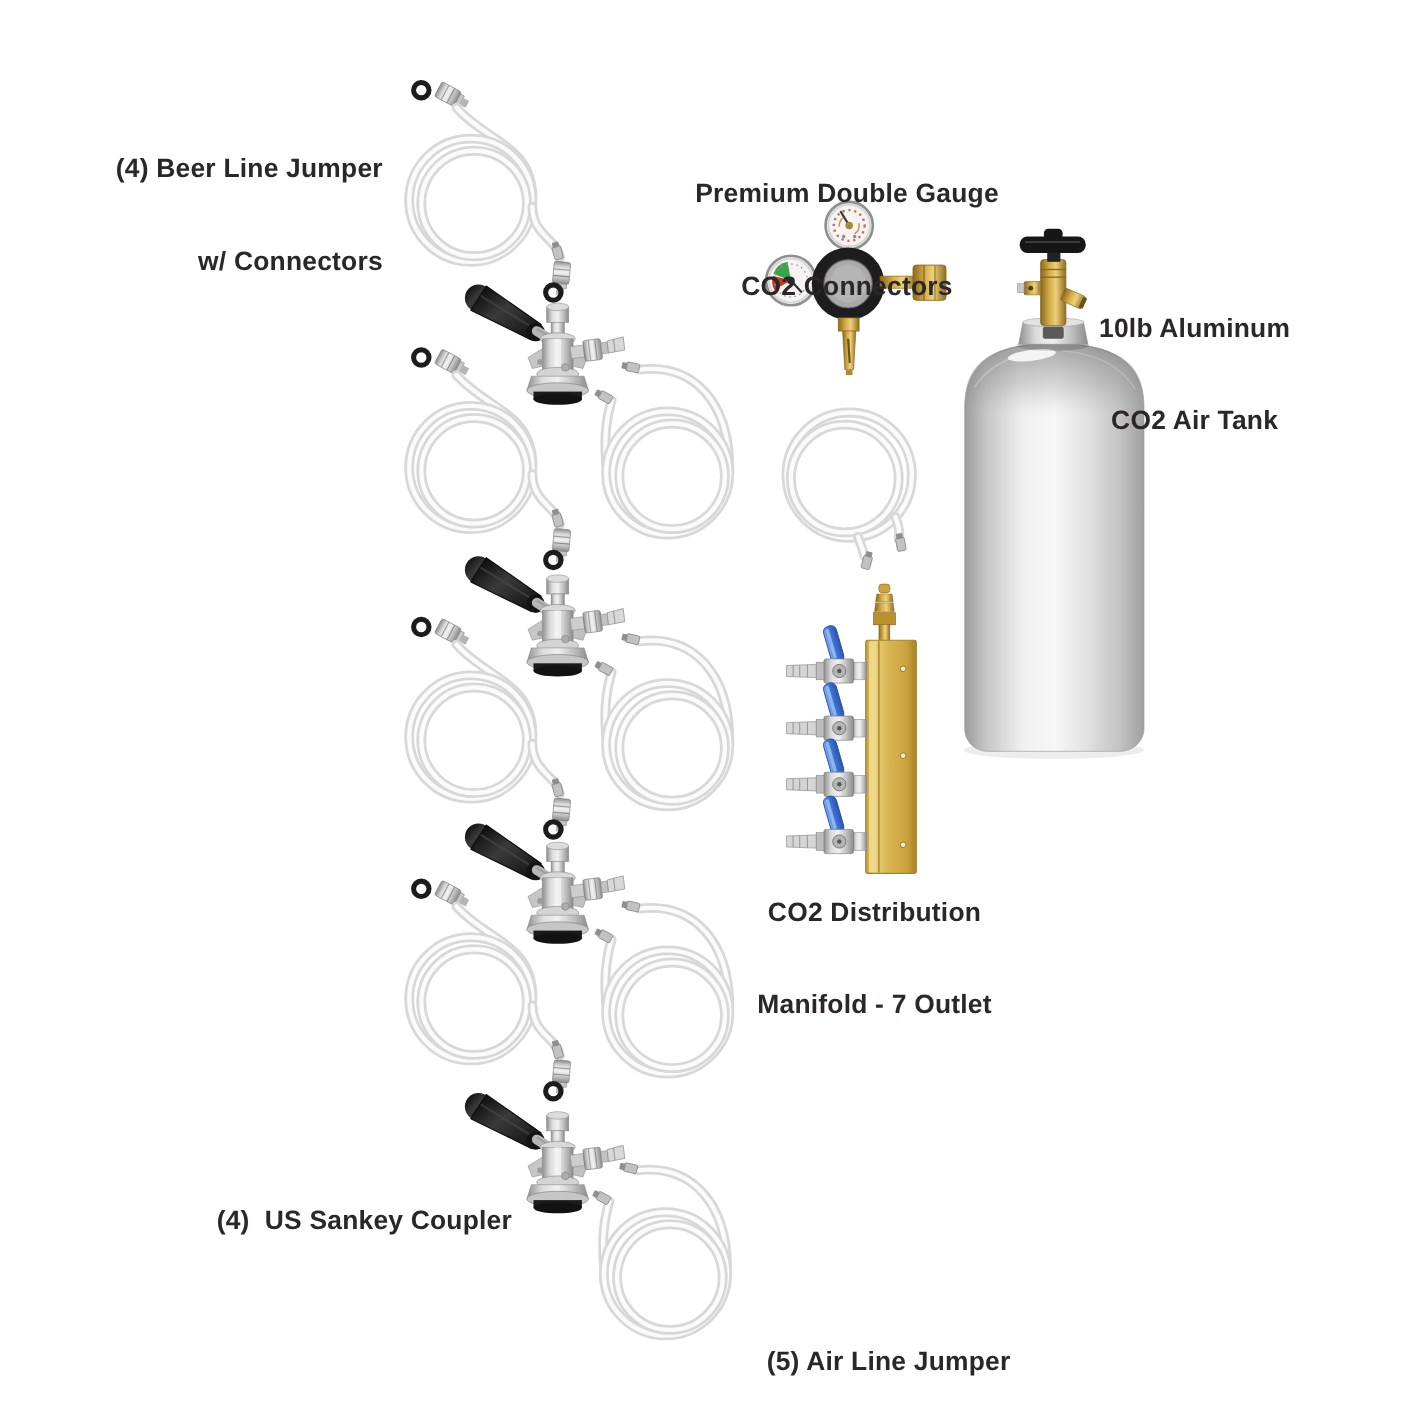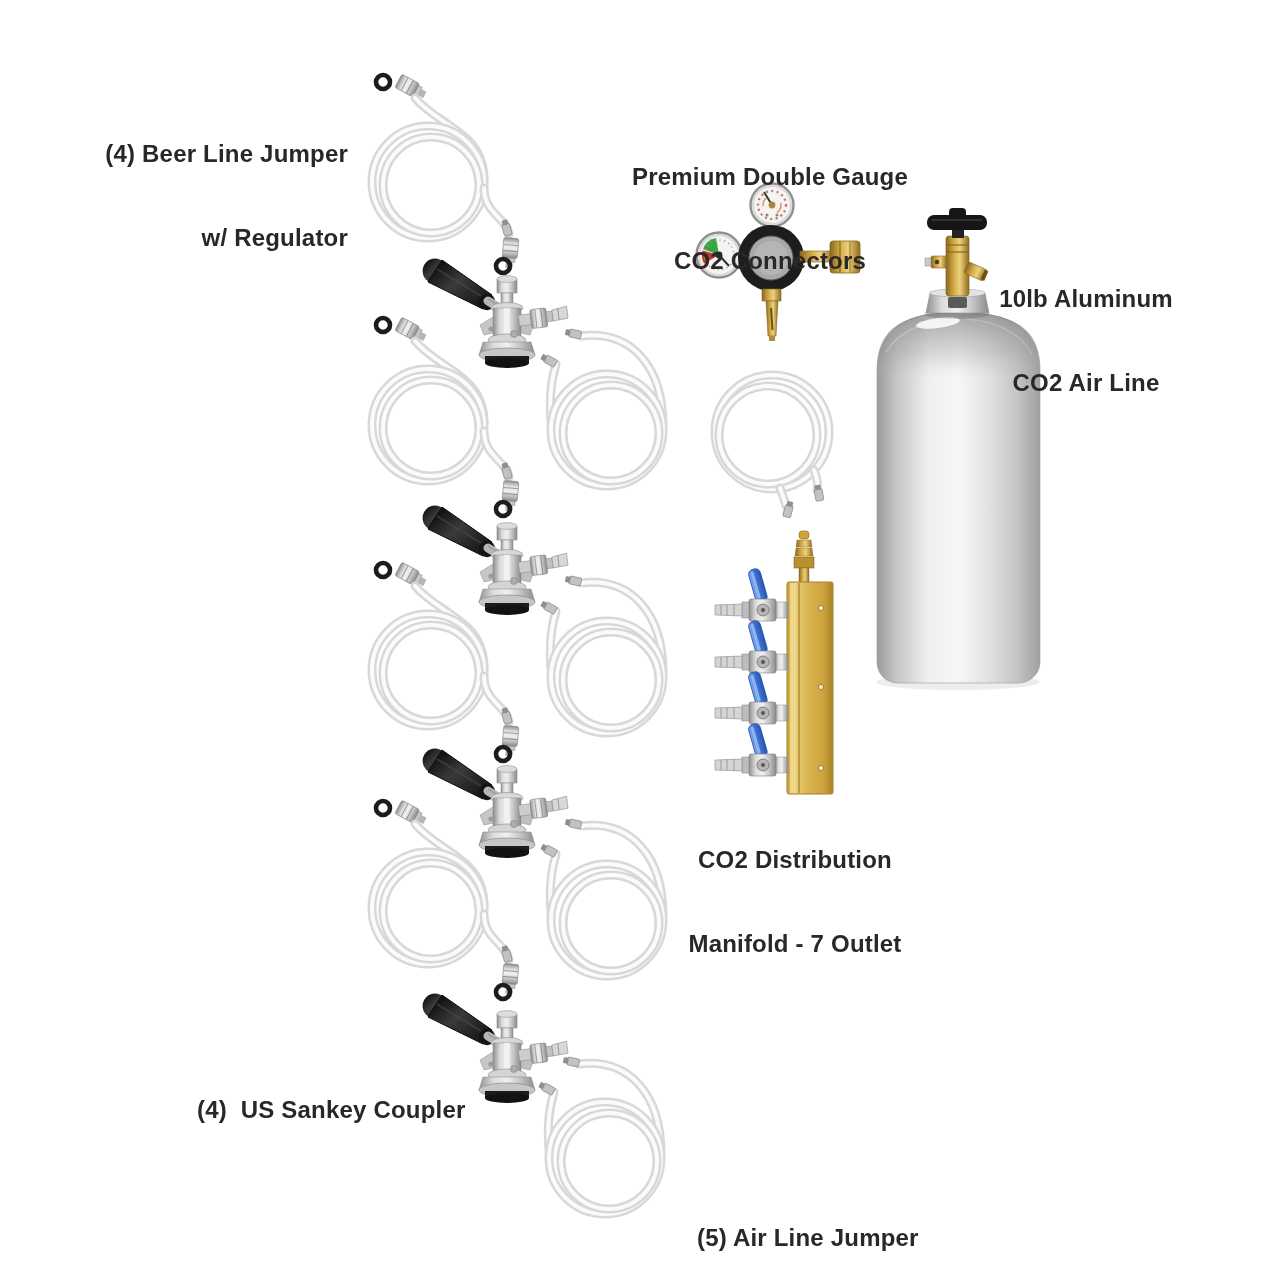--- a/index.html
+++ b/index.html
@@ -290,35 +290,35 @@
   <use href="#airJumper" transform="translate(605,1158)"></use>
 
   <use href="#coupler" transform="translate(507,277)"></use>
   <use href="#coupler" transform="translate(507,524)"></use>
   <use href="#coupler" transform="translate(507,767)"></use>
   <use href="#coupler" transform="translate(507,1012)"></use>
 </svg>
 
 <div class="label al-right" style="left:58px;top:84px;width:290px">
   <span class="ln">(4) Beer Line Jumper</span>
-  <span class="ln">w/ Regulator</span>
+  <span class="ln">w/ Connectors</span>
 </div>
 
 <div class="label al-center" style="left:620px;top:107px;width:300px">
   <span class="ln">Premium Double Gauge</span>
   <span class="ln">CO2 Connectors</span>
 </div>
 
 <div class="label al-center" style="left:961px;top:229px;width:250px">
   <span class="ln">10lb Aluminum</span>
-  <span class="ln">CO2 Air Line</span>
-</div>
-
-
-<div class="label al-center" style="left:645px;top:790px;width:300px">
+  <span class="ln">CO2 Air Tank</span>
+</div>
+
+
+<div class="label al-center" style="left:645px;top:760px;width:300px">
   <span class="ln">CO2 Distribution</span>
   <span class="ln">Manifold - 7 Outlet</span>
 </div>
 
 <div class="label" style="left:197px;top:1040px">
   <span class="ln">(4)  US Sankey Coupler</span>
 </div>
 
 <div class="label" style="left:697px;top:1168px">
   <span class="ln">(5) Air Line Jumper</span>

